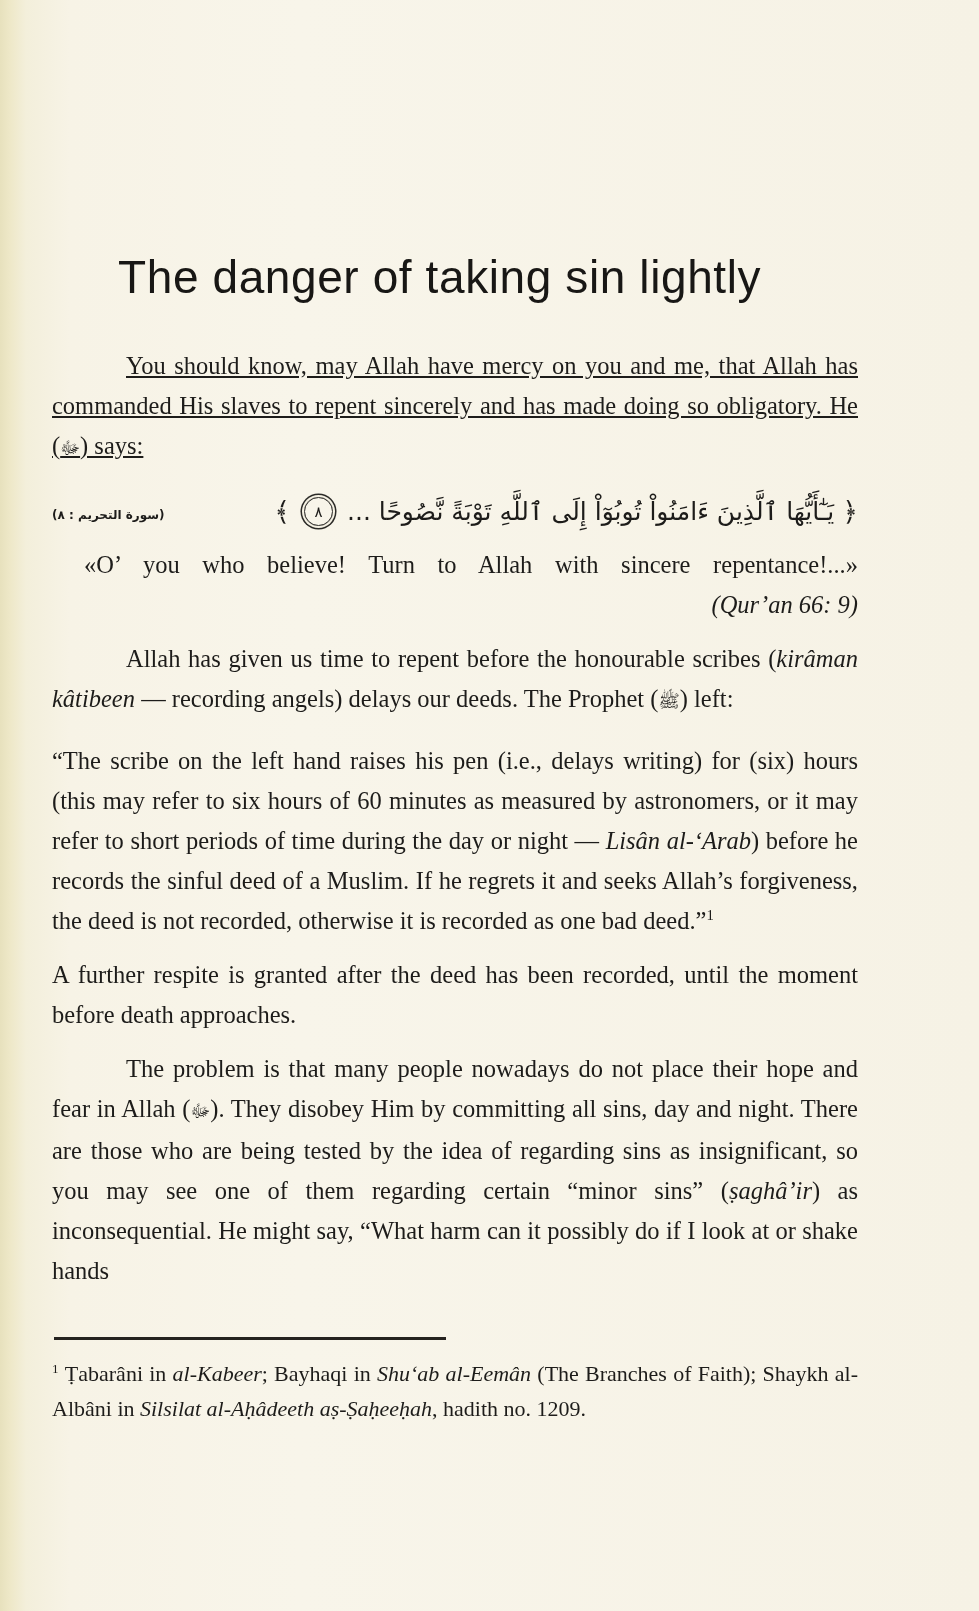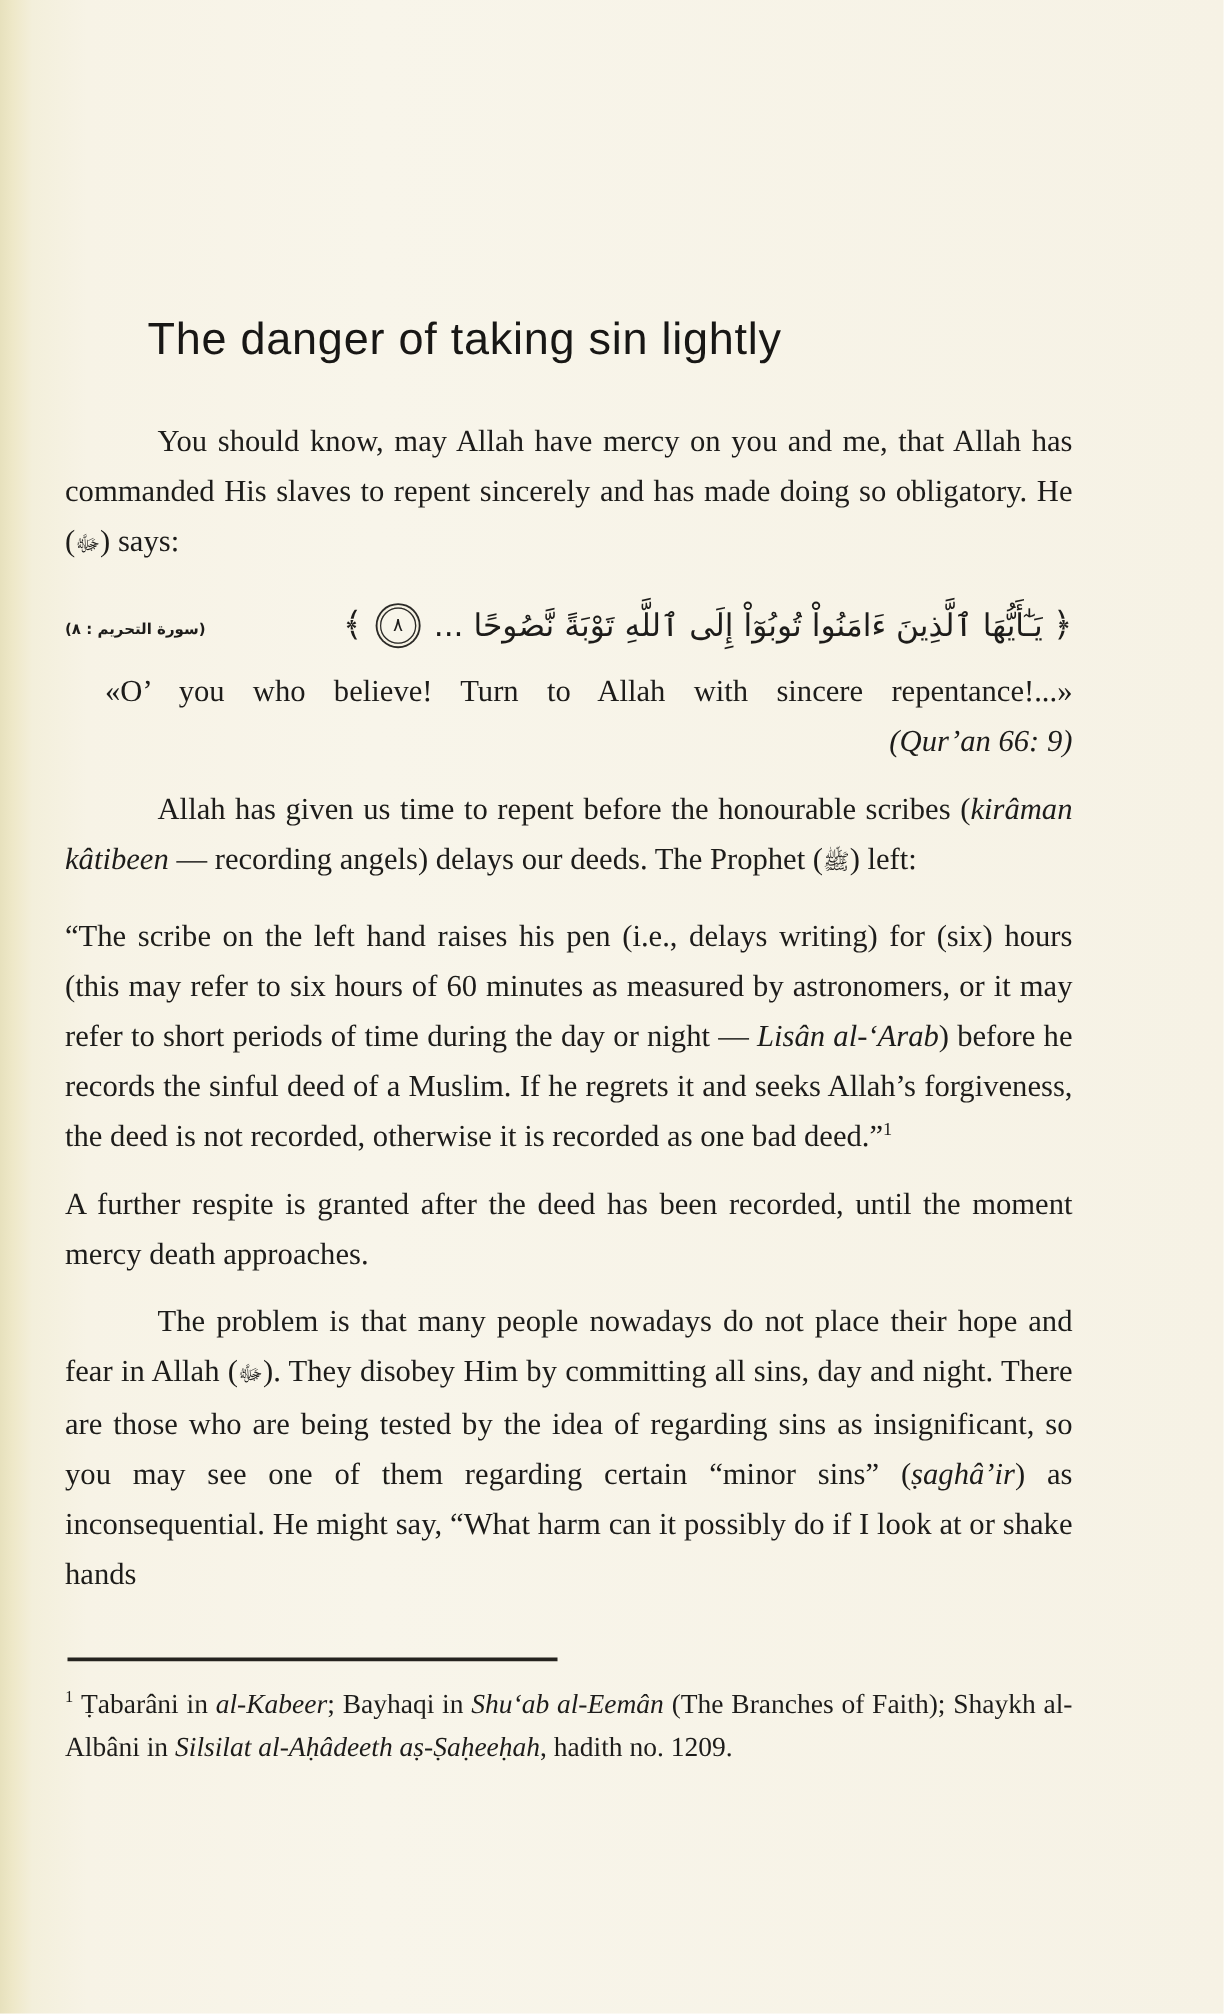--- a/index.html
+++ b/index.html
@@ -20,32 +20,32 @@
   }
   .content {
     position: absolute;
     left: 52px;
     top: 0;
     width: 806px;
   }
   .title {
     font-family: "Liberation Sans", "DejaVu Sans", sans-serif;
     font-weight: 400;
-    font-size: 36px;
+    font-size: 46px;
     letter-spacing: 0.6px;
     color: #181715;
     margin: 250px 0 0 66px;
   }
   .body {
     font-size: 24.5px;
     line-height: 40px;
     text-align: justify;
     margin-top: 14px;
   }
-  .intro { margin-top: 42px; }
+  .intro { margin-top: 42px; text-decoration: underline; }
   .indent { text-indent: 74px; }
   .verse-row {
     direction: rtl;
     display: flex;
     justify-content: space-between;
     align-items: center;
     margin: 28px 0 4px 0;
   }
   .verse-arabic {
     direction: rtl;
@@ -131,21 +131,21 @@
       <span class="verse-ref">(سورة التحريم : ٨)</span>
     </div>
 
     <p class="body translation">«O’ you who believe! Turn to Allah with sincere repentance!...»</p>
     <p class="body translation-ref">(Qur’an 66: 9)</p>
 
     <p class="body indent"><span>Allah has given us time to repent before the honourable scribes (</span><i>kirâman kâtibeen</i><span> — recording angels) delays our deeds. The Prophet (</span><span class="mark">ﷺ</span><span>) left:</span></p>
 
     <p class="body para-quote"><span>“The scribe on the left hand raises his pen (i.e., delays writing) for (six) hours (this may refer to six hours of 60 minutes as measured by astronomers, or it may refer to short periods of time during the day or night — </span><i>Lisân al-‘Arab</i><span>) before he records the sinful deed of a Muslim. If he regrets it and seeks Allah’s forgiveness, the deed is not recorded, otherwise it is recorded as one bad deed.”</span><sup>1</sup></p>
 
-    <p class="body"><span>A further respite is granted after the deed has been recorded, until the moment mercy death approaches.</span></p>
+    <p class="body"><span>A further respite is granted after the deed has been recorded, until the moment before death approaches.</span></p>
 
     <p class="body indent"><span>The problem is that many people nowadays do not place their hope and fear in Allah (</span><span class="mark">ﷻ</span><span>). They disobey Him by committing all sins, day and night. There are those who are being tested by the idea of regarding sins as insignificant, so you may see one of them regarding certain “minor sins” (</span><i>ṣaghâ’ir</i><span>) as inconsequential. He might say, “What harm can it possibly do if I look at or shake hands</span></p>
 
     <div class="footnote-rule"></div>
     <p class="footnote"><sup>1</sup><span> Ṭabarâni in </span><i>al-Kabeer</i><span>; Bayhaqi in </span><i>Shu‘ab al-Eemân</i><span> (The Branches of Faith); Shaykh al-Albâni in </span><i>Silsilat al-Aḥâdeeth aṣ-Ṣaḥeeḥah</i><span>, hadith no. 1209.</span></p>
 
   </main>
 </div>
 
 </body></html>

